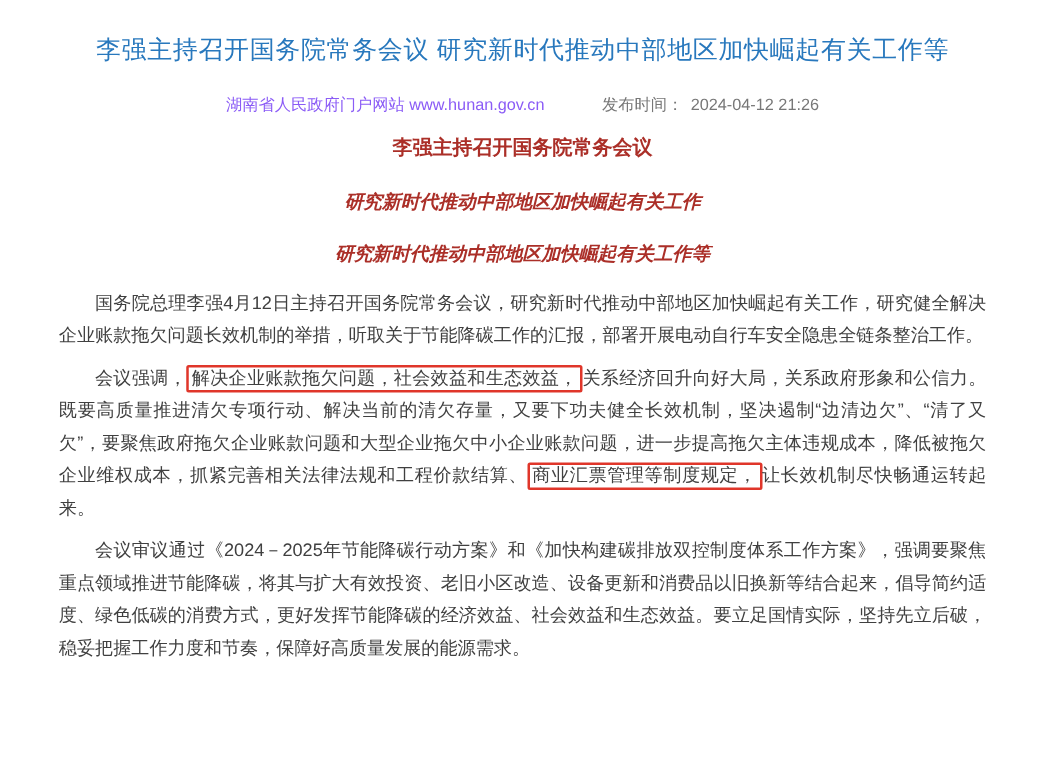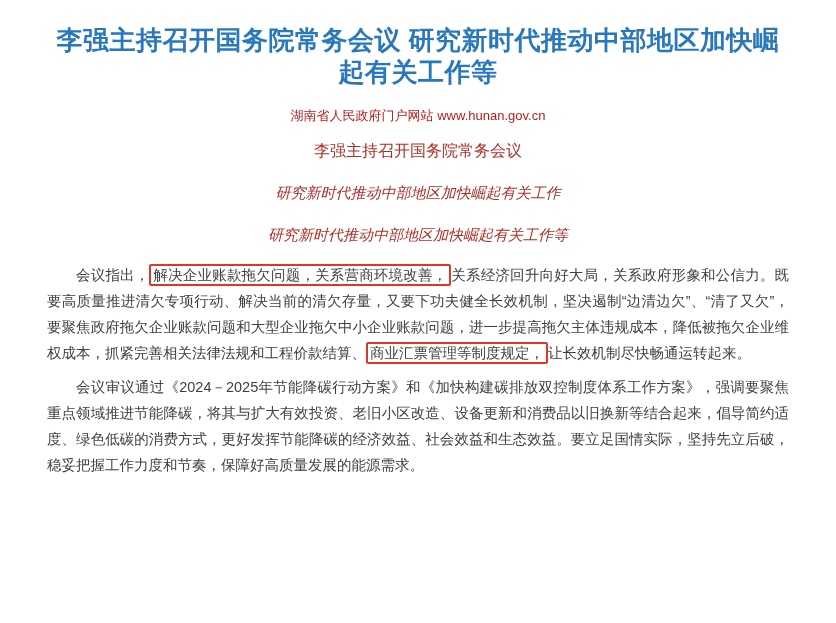--- a/index.html
+++ b/index.html
@@ -5,35 +5,35 @@
   html, body { margin: 0; padding: 0; background: #ffffff; }
   body {
     width: 836px; height: 623px; overflow: hidden;
     font-family: "Liberation Sans", "DejaVu Sans", sans-serif;
   }
   .page { width: 742px; margin: 0 auto; padding-top: 24px; }
 
   .title {
     margin: 0 0 20px 0;
     color: var(--title-blue, #2878bd);
-    font-size: 26px; line-height: 32px; font-weight: bold;
+    font-size: 20px; line-height: 32px; font-weight: normal;
     text-align: center; letter-spacing: 0.5px;
   }
 
   .meta {
     display: flex; justify-content: center; align-items: baseline;
     gap: 46px; margin-bottom: 16px;
     color: var(--meta-gray, #777777); font-size: 13px; line-height: 16px;
   }
-  .meta .src { color: #b91c1c; }
+  .meta .src { color: #8b5cf6; }
   .meta .label { margin-right: 6px; }
   .fontsize a { color: var(--meta-gray, #777777); text-decoration: none; margin: 0 5px; cursor: pointer; }
 
   .subheads { text-align: center; margin-bottom: 16px; }
-  .sub { margin: 0; color: var(--heading-red, #ab2f28); font-weight: normal; }
+  .sub { margin: 0; color: var(--heading-red, #ab2f28); font-weight: bold; }
   .sub-hei { font-size: 16px; line-height: 22px; margin-bottom: 14px; }
   .sub-kai {
     font-family: "DejaVu Serif", "Liberation Serif", serif;
     font-style: italic; font-size: 15px; line-height: 22px; margin-bottom: 14px; margin-top: 20px;
   }
   .subheads .sub:last-child { margin-bottom: 0; }
 
   .article {
     color: var(--body-text, #404040);
     font-size: 14.5px; line-height: 26px;
@@ -50,26 +50,30 @@
 </style>
 </head>
 <body>
 
 <div class="page">
 
   <h1 class="title">李强主持召开国务院常务会议 研究新时代推动中部地区加快崛起有关工作等</h1>
 
   <div class="meta">
     <span class="src">湖南省人民政府门户网站 www.hunan.gov.cn</span>
+    <span>
+      <span class="label">发布时间：</span><span>2024-04-12 21:26</span>
+    </span>
   </div>
 
   <div class="subheads">
     <p class="sub sub-hei">李强主持召开国务院常务会议</p>
     <p class="sub sub-kai">研究新时代推动中部地区加快崛起有关工作</p>
     <p class="sub sub-kai">研究新时代推动中部地区加快崛起有关工作等</p>
   </div>
 
   <div class="article">
-    <p><span>会议指出，</span><span class="hl">解决企业账款拖欠问题，关系营商环境改善，</span><span>关系经济回升向好大局，关系政府形象和公信力。既要高质量推进清欠专项行动、解决当前的清欠存量，又要下功夫健全长效机制，坚决遏制“边清边欠”、“清了又欠”，要聚焦政府拖欠企业账款问题和大型企业拖欠中小企业账款问题，进一步提高拖欠主体违规成本，降低被拖欠企业维权成本，抓紧完善相关法律法规和工程价款结算、</span><span class="hl">商业汇票管理等制度规定，</span><span>让长效机制尽快畅通运转起来。</span></p>
+    <p>国务院总理李强4月12日主持召开国务院常务会议，研究新时代推动中部地区加快崛起有关工作，研究健全解决企业账款拖欠问题长效机制的举措，听取关于节能降碳工作的汇报，部署开展电动自行车安全隐患全链条整治工作。</p>
+    <p><span>会议强调，</span><span class="hl">解决企业账款拖欠问题，社会效益和生态效益，</span><span>关系经济回升向好大局，关系政府形象和公信力。既要高质量推进清欠专项行动、解决当前的清欠存量，又要下功夫健全长效机制，坚决遏制“边清边欠”、“清了又欠”，要聚焦政府拖欠企业账款问题和大型企业拖欠中小企业账款问题，进一步提高拖欠主体违规成本，降低被拖欠企业维权成本，抓紧完善相关法律法规和工程价款结算、</span><span class="hl">商业汇票管理等制度规定，</span><span>让长效机制尽快畅通运转起来。</span></p>
     <p>会议审议通过《2024－2025年节能降碳行动方案》和《加快构建碳排放双控制度体系工作方案》，强调要聚焦重点领域推进节能降碳，将其与扩大有效投资、老旧小区改造、设备更新和消费品以旧换新等结合起来，倡导简约适度、绿色低碳的消费方式，更好发挥节能降碳的经济效益、社会效益和生态效益。要立足国情实际，坚持先立后破，稳妥把握工作力度和节奏，保障好高质量发展的能源需求。</p>
   </div>
 
 </div>
 
 </body></html>

